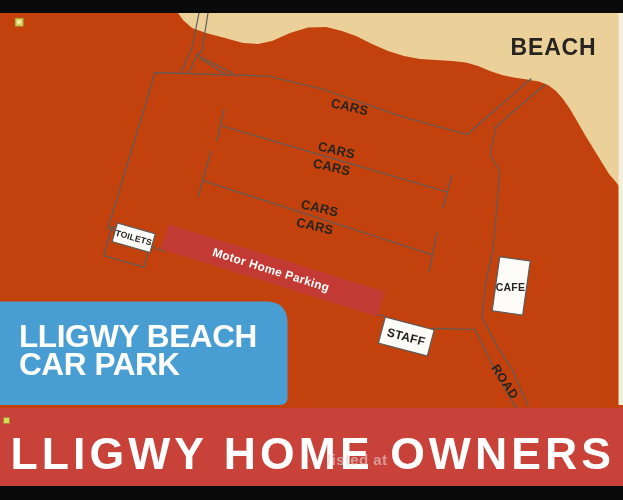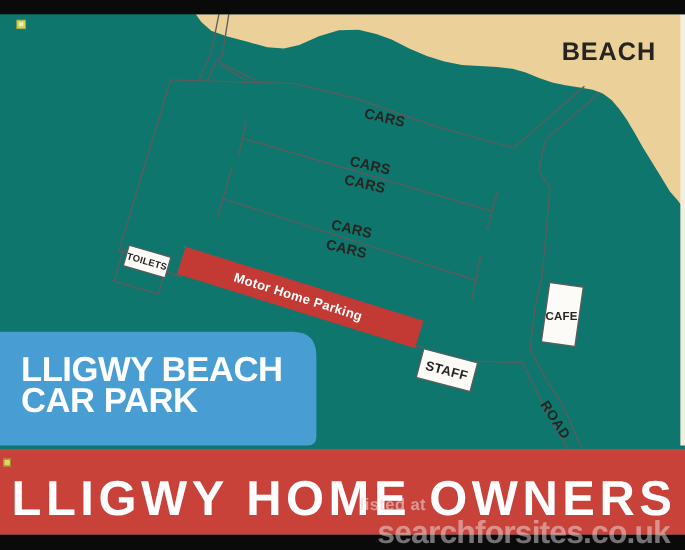--- a/index.html
+++ b/index.html
@@ -1,18 +1,18 @@
 <!DOCTYPE html>
 <html><head>
 <meta charset="utf-8">
 <style>
   html,body{margin:0;padding:0;}
   body{width:623px;height:500px;overflow:hidden;background:#fbfaf7;
        font-family:"Liberation Sans", sans-serif;-webkit-font-smoothing:antialiased;}
-  .page{position:relative;width:623px;height:500px;background:#0f766e;}
+  .page{position:relative;width:623px;height:500px;background:#c2410c;}
   svg{position:absolute;left:0;top:0;transform:translateZ(0);}
   .banner{position:absolute;left:0;top:408.4px;width:623px;height:77.3px;background:#c8423a;}
   .banner-text{position:absolute;left:10.5px;top:428.5px;width:613px;color:#fff;
       font-size:44.5px;font-weight:bold;letter-spacing:4.1px;white-space:nowrap;}
   .wm1{position:absolute;left:327px;top:451px;color:rgba(225,215,215,0.6);
       font-size:15px;font-weight:bold;letter-spacing:0.4px;}
   .wm2{position:absolute;left:343px;top:468.5px;color:rgba(238,233,233,0.47);
       font-size:29px;font-weight:bold;letter-spacing:-0.8px;}
 </style>
 </head>
@@ -119,14 +119,13 @@
 </svg>
 
 <div class="banner"></div>
 
 <div style="position:absolute;left:3px;top:416.5px;width:7px;height:7px;background:#d9d95e;border:1px solid #a9843c;box-sizing:border-box;"></div>
 
 <div class="banner-text">LLIGWY HOME OWNERS</div>
 
 <div class="wm1">listed at</div>
 
-<div class="wm2">searchforsites.co.uk</div>
 </div>
 
 </body></html>

